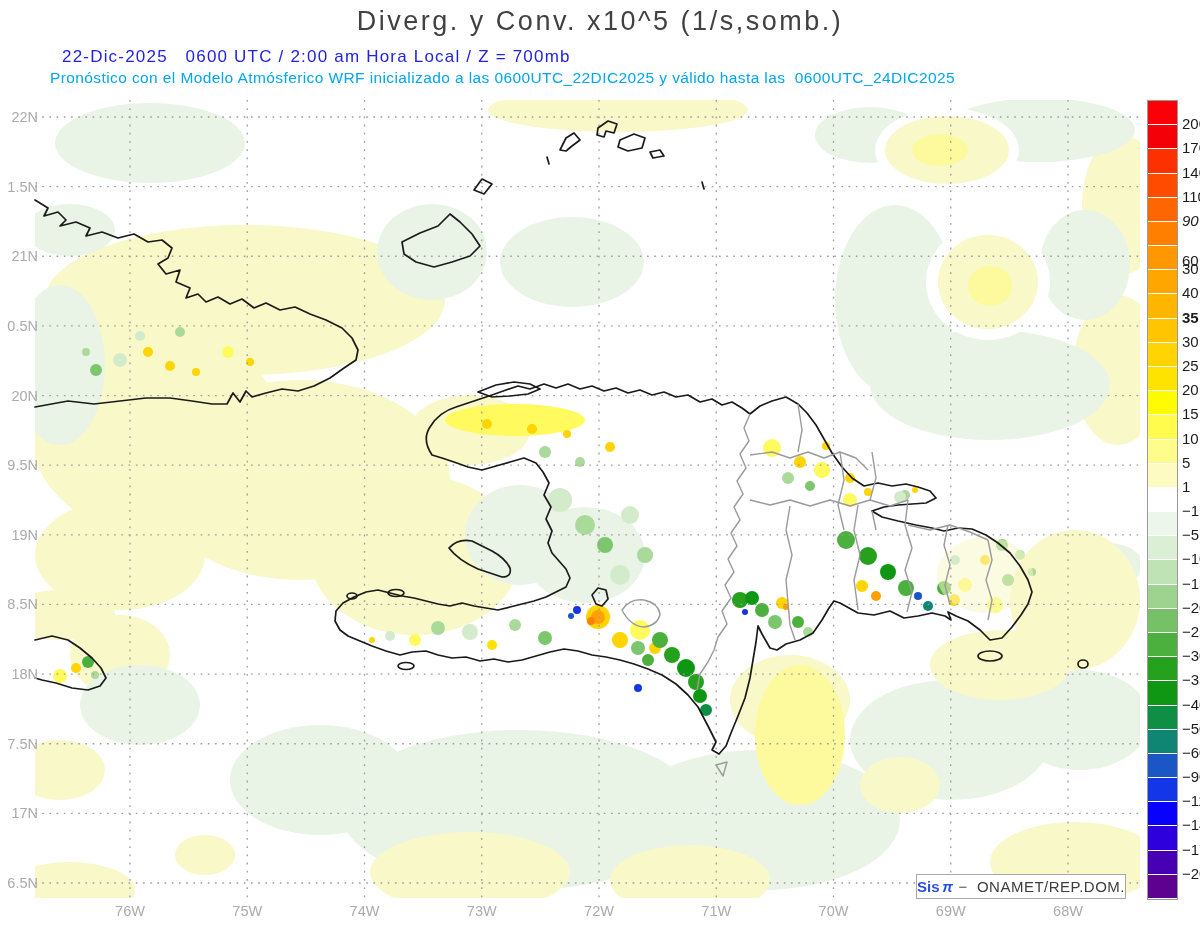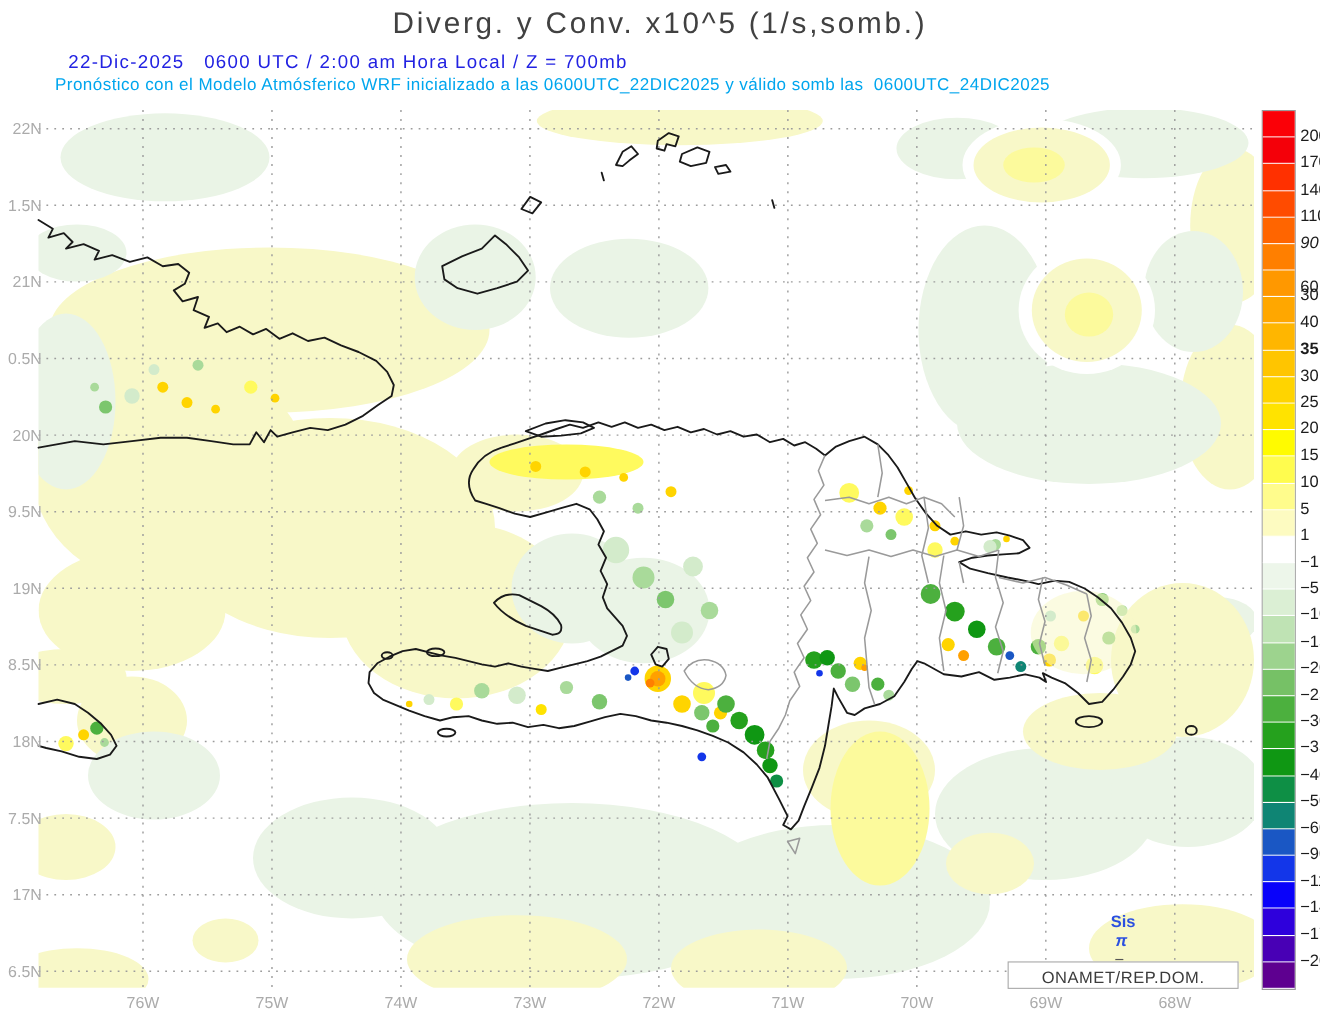--- a/index.html
+++ b/index.html
@@ -14,22 +14,22 @@
   svg{position:absolute;left:0;top:0;}
   .latlab,.lonlab{fill:#ababab;font-size:14.5px;font-family:"Liberation Sans",sans-serif;}
   #colorbar{position:absolute;left:1147px;top:100px;width:29px;height:798px;
        border:1px solid #9a9a9a;background:#fff;box-sizing:content-box;}
   #colorbar .cell{position:absolute;left:0;width:29px;box-sizing:border-box;
        border-bottom:1px solid #ffffff;}
   #cbticks{position:absolute;left:1182px;top:100px;width:60px;height:798px;}
   #cbticks .t{position:absolute;left:0;height:18px;line-height:18px;font-size:15px;color:#1c1c1c;
        white-space:nowrap;}
   #attrib{position:absolute;left:916px;top:874px;width:208px;height:23px;background:#ffffff;
-       border:1px solid #a8a8a8;display:flex;align-items:center;justify-content:flex-end;
-       font-size:15px;white-space:pre;flex-direction:column;}
+       border:1px solid #a8a8a8;display:flex;align-items:center;justify-content:space-between;
+       font-size:15px;white-space:pre;}
   #attrib .sis{color:#2b50e0;font-weight:bold;}
   #attrib .pi{color:#2b50e0;font-style:italic;font-weight:bold;margin-right:3px;}
   #attrib .sep{color:#555;margin-right:7px;}
   #attrib .org{color:#3c3c3c;letter-spacing:0.5px;}
 </style>
 </head>
 <body>
 
 <svg id="map" width="1200" height="927" viewBox="0 0 1200 927">
   <defs>
@@ -273,21 +273,21 @@
       <text x="599" y="916" text-anchor="middle" class="lonlab">72W</text>
       <text x="716.25" y="916" text-anchor="middle" class="lonlab">71W</text>
       <text x="833.5" y="916" text-anchor="middle" class="lonlab">70W</text>
       <text x="950.75" y="916" text-anchor="middle" class="lonlab">69W</text>
       <text x="1068" y="916" text-anchor="middle" class="lonlab">68W</text>
     </g>
 </svg>
 
 <div class="hdr-title">Diverg. y Conv. x10^5 (1/s,somb.)</div>
 <div class="hdr-line2">22-Dic-2025   0600 UTC / 2:00 am Hora Local / Z = 700mb</div>
-<div class="hdr-line3">Pronóstico con el Modelo Atmósferico WRF inicializado a las 0600UTC_22DIC2025 y válido somb las  0600UTC_24DIC2025</div>
+<div class="hdr-line3">Pronóstico con el Modelo Atmósferico WRF inicializado a las 0600UTC_22DIC2025 y válido hasta las  0600UTC_24DIC2025</div>
 
 <div id="colorbar">
     <div class="cell" style="top: 0px; height: 24.1818px; background: rgb(251, 0, 7);"></div>
     <div class="cell" style="top: 24.1818px; height: 24.1818px; background: rgb(244, 0, 9);"></div>
     <div class="cell" style="top: 48.3636px; height: 24.1818px; background: rgb(255, 48, 0);"></div>
     <div class="cell" style="top: 72.5455px; height: 24.1818px; background: rgb(255, 75, 0);"></div>
     <div class="cell" style="top: 96.7273px; height: 24.1818px; background: rgb(255, 101, 0);"></div>
     <div class="cell" style="top: 120.909px; height: 24.1818px; background: rgb(255, 127, 0);"></div>
     <div class="cell" style="top: 145.091px; height: 24.1818px; background: rgb(255, 152, 0);"></div>
     <div class="cell" style="top: 169.273px; height: 24.1818px; background: rgb(255, 167, 0);"></div>

